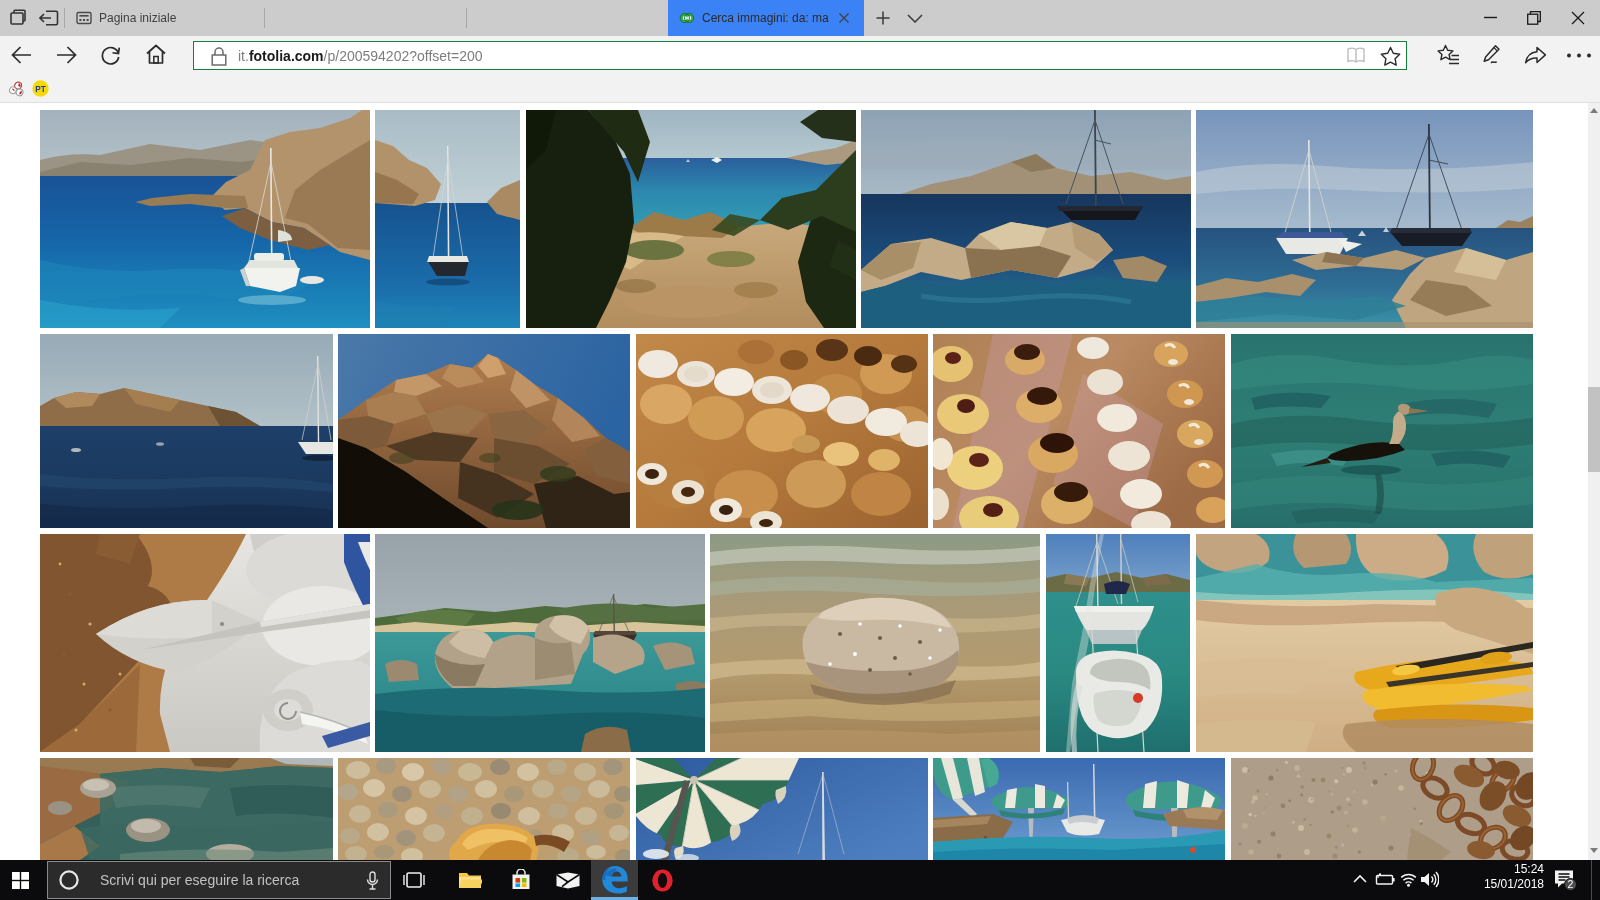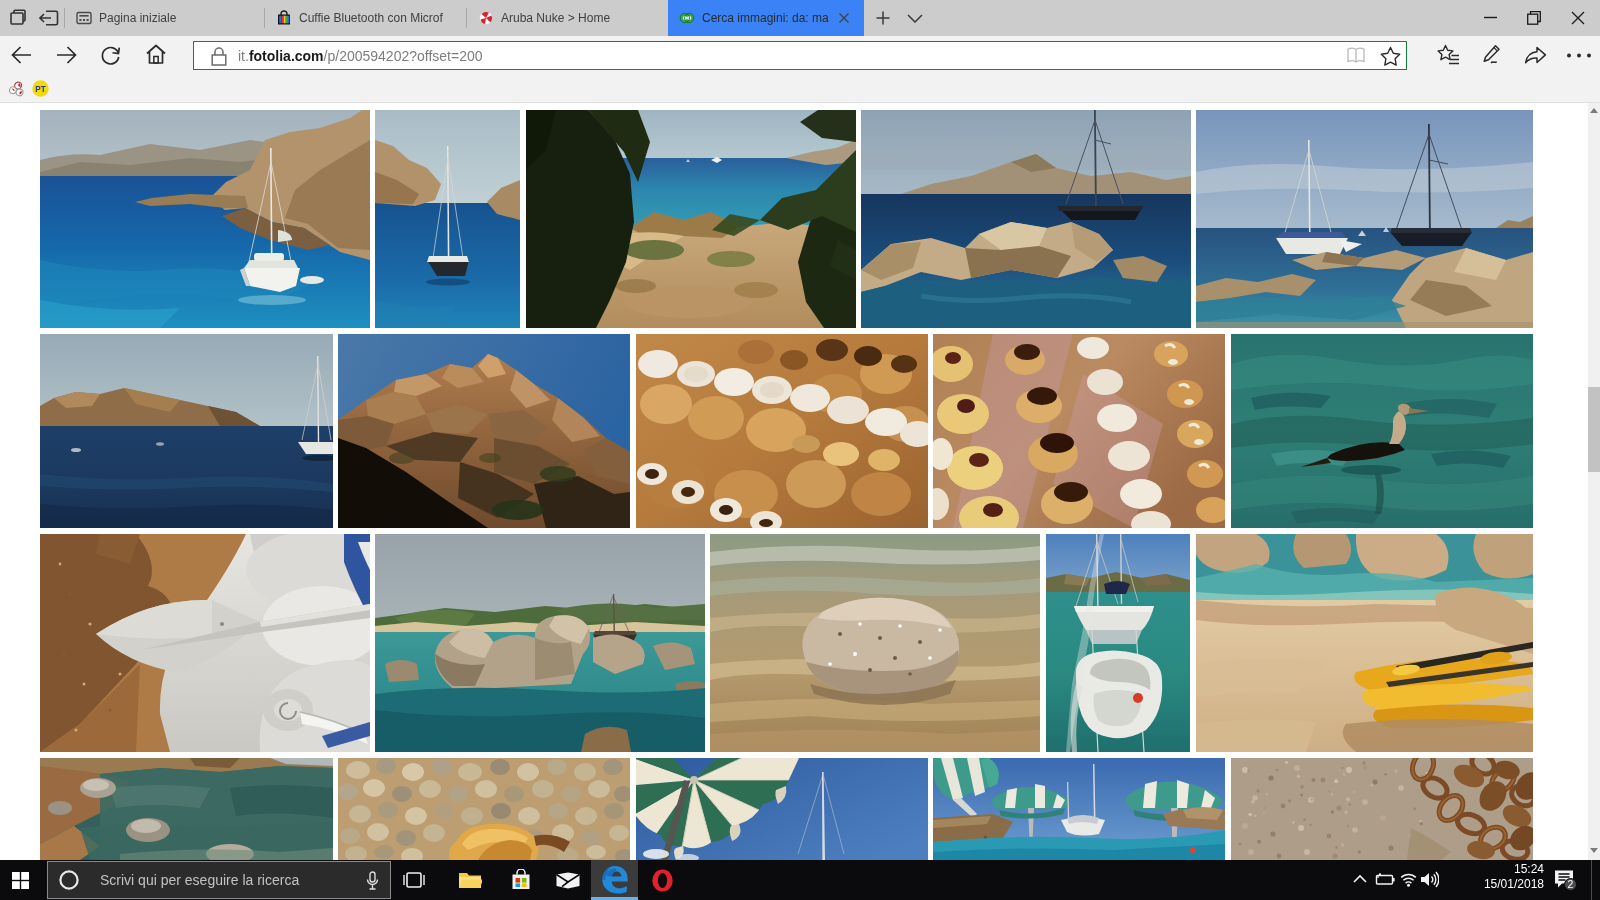--- a/index.html
+++ b/index.html
@@ -51,43 +51,21 @@
       <svg class="fav" viewBox="0 0 16 16">
           <rect x="1" y="2.5" width="14" height="11" rx="1.5" fill="none" stroke="#4a4a4a" stroke-width="1.4"></rect>
           <rect x="3.4" y="9" width="2" height="2" fill="#4a4a4a"></rect>
           <rect x="7" y="9" width="2" height="2" fill="#4a4a4a"></rect>
           <rect x="10.6" y="9" width="2" height="2" fill="#4a4a4a"></rect>
           <rect x="3.4" y="5" width="9.2" height="1.6" fill="#4a4a4a"></rect>
         </svg>
       <span class="ttl">Pagina iniziale</span>
     </div>
     <div class="tabsep" style="left:264px"></div>
-    <div class="tab" style="left:265px;width:201px">
-      <svg class="fav" viewBox="0 0 16 16">
-          <path d="M5 5 V4 a3 3 0 0 1 6 0 v1" fill="none" stroke="#222" stroke-width="1.4"></path>
-          <rect x="2" y="4.5" width="12" height="10" fill="#111"></rect>
-          <rect x="3.2" y="5.7" width="2.2" height="7.6" fill="#2e6ad0"></rect>
-          <rect x="5.4" y="5.7" width="2.2" height="7.6" fill="#d83427"></rect>
-          <rect x="7.6" y="5.7" width="2.2" height="7.6" fill="#f4c61f"></rect>
-          <rect x="9.8" y="5.7" width="2.2" height="7.6" fill="#3da43a"></rect>
-          <rect x="12" y="5.7" width="1.4" height="7.6" fill="#2e6ad0"></rect>
-        </svg>
-      <span class="ttl">Cuffie Bluetooth con Microf</span>
-    </div>
     <div class="tabsep" style="left:466px"></div>
-    <div class="tab" style="left:467px;width:201px">
-      <svg class="fav" viewBox="0 0 16 16">
-          <circle cx="8" cy="8" r="6.5" fill="#fff"></circle>
-          <path d="M8 8 L3.5 4 A6 6 0 0 1 11 2.6 Z" fill="#d6242c"></path>
-          <path d="M8 8 L13.5 5.5 A6 6 0 0 1 12.5 12.6 Z" fill="#d6242c"></path>
-          <path d="M8 8 L7 14.4 A6 6 0 0 1 2.6 9.5 Z" fill="#d6242c"></path>
-          <circle cx="8" cy="8" r="6.5" fill="none" stroke="#c9c9c9" stroke-width="0.8"></circle>
-        </svg>
-      <span class="ttl">Aruba Nuke &gt; Home</span>
-    </div>
     <div class="tab" style="left:668px;width:196px;background:#3b82f6;color:#2b2b2b">
       <svg class="fav" viewBox="0 0 16 16">
           <circle cx="5.8" cy="8" r="4.6" fill="#2faa4a"></circle>
           <circle cx="10.2" cy="8" r="4.6" fill="#2faa4a"></circle>
           <circle cx="5.8" cy="8" r="2.1" fill="#fff"></circle>
           <circle cx="10.2" cy="8" r="2.1" fill="#fff"></circle>
           <circle cx="5.8" cy="8" r="4.6" fill="none" stroke="#18762f" stroke-width="1"></circle>
           <circle cx="10.2" cy="8" r="4.6" fill="none" stroke="#18762f" stroke-width="1"></circle>
         </svg>
       <span class="ttl" style="width:128px">Cerca immagini: da: ma</span>

